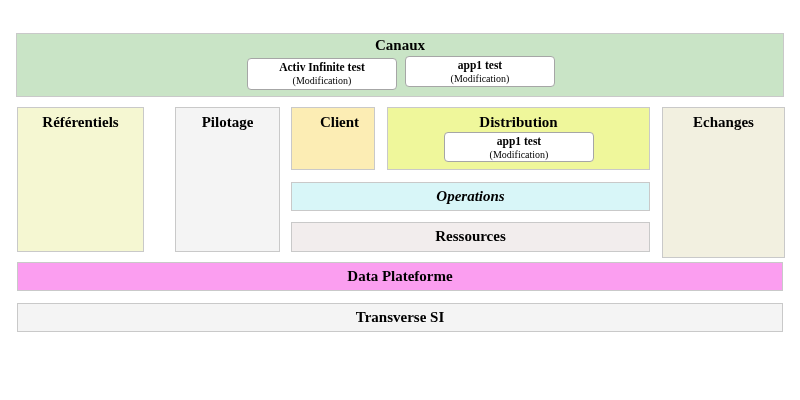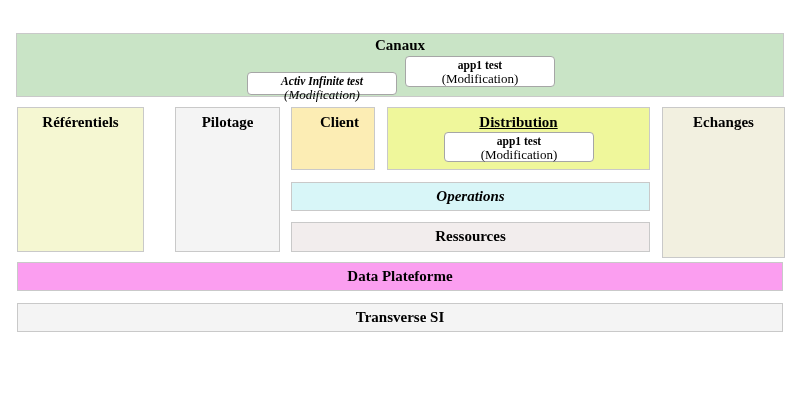--- a/index.html
+++ b/index.html
@@ -44,34 +44,34 @@
     padding-top: 2px;
   }
   .chip-title {
     display: block;
     font-weight: bold;
     font-size: 11.5px;
     line-height: 13px;
   }
   .chip-sub {
     display: block;
-    font-size: 13px;
+    font-size: 10px;
     line-height: 13px;
   }
 
   
   #canaux        { left: 16px;  top: 33px;  width: 768px; height: 64px; }
   #canaux .zone-title { padding-top: 3px; }
-  #chip-canaux-0 { left: 230px; top: 38px;  width: 150px; height: 23px; font-style: italic; }
+  #chip-canaux-0 { left: 230px; top: 24px;  width: 150px; height: 32px; }
   #chip-canaux-1 { left: 388px; top: 22px;  width: 150px; height: 31px; }
 
   #referentiels  { left: 17px;  top: 107px; width: 127px; height: 145px; }
   #pilotage      { left: 175px; top: 107px; width: 105px; height: 145px; }
   #client        { left: 291px; top: 107px; width: 84px;  height: 63px; padding-left: 13px; }
-  #distribution  { left: 387px; top: 107px; width: 263px; height: 63px; text-decoration: underline; }
+  #distribution  { left: 387px; top: 107px; width: 263px; height: 63px; }
   #chip-distribution-0 { left: 56px; top: 24px; width: 150px; height: 30px; }
   #operations    { left: 291px; top: 182px; width: 359px; height: 29px; }
   #ressources    { left: 291px; top: 222px; width: 359px; height: 30px; }
   #echanges      { left: 662px; top: 107px; width: 123px; height: 151px; }
   #data-plateforme { left: 17px; top: 262px; width: 766px; height: 29px; }
   #transverse-si   { left: 17px; top: 303px; width: 766px; height: 29px; }
 </style>
 </head>
 <body>
 

